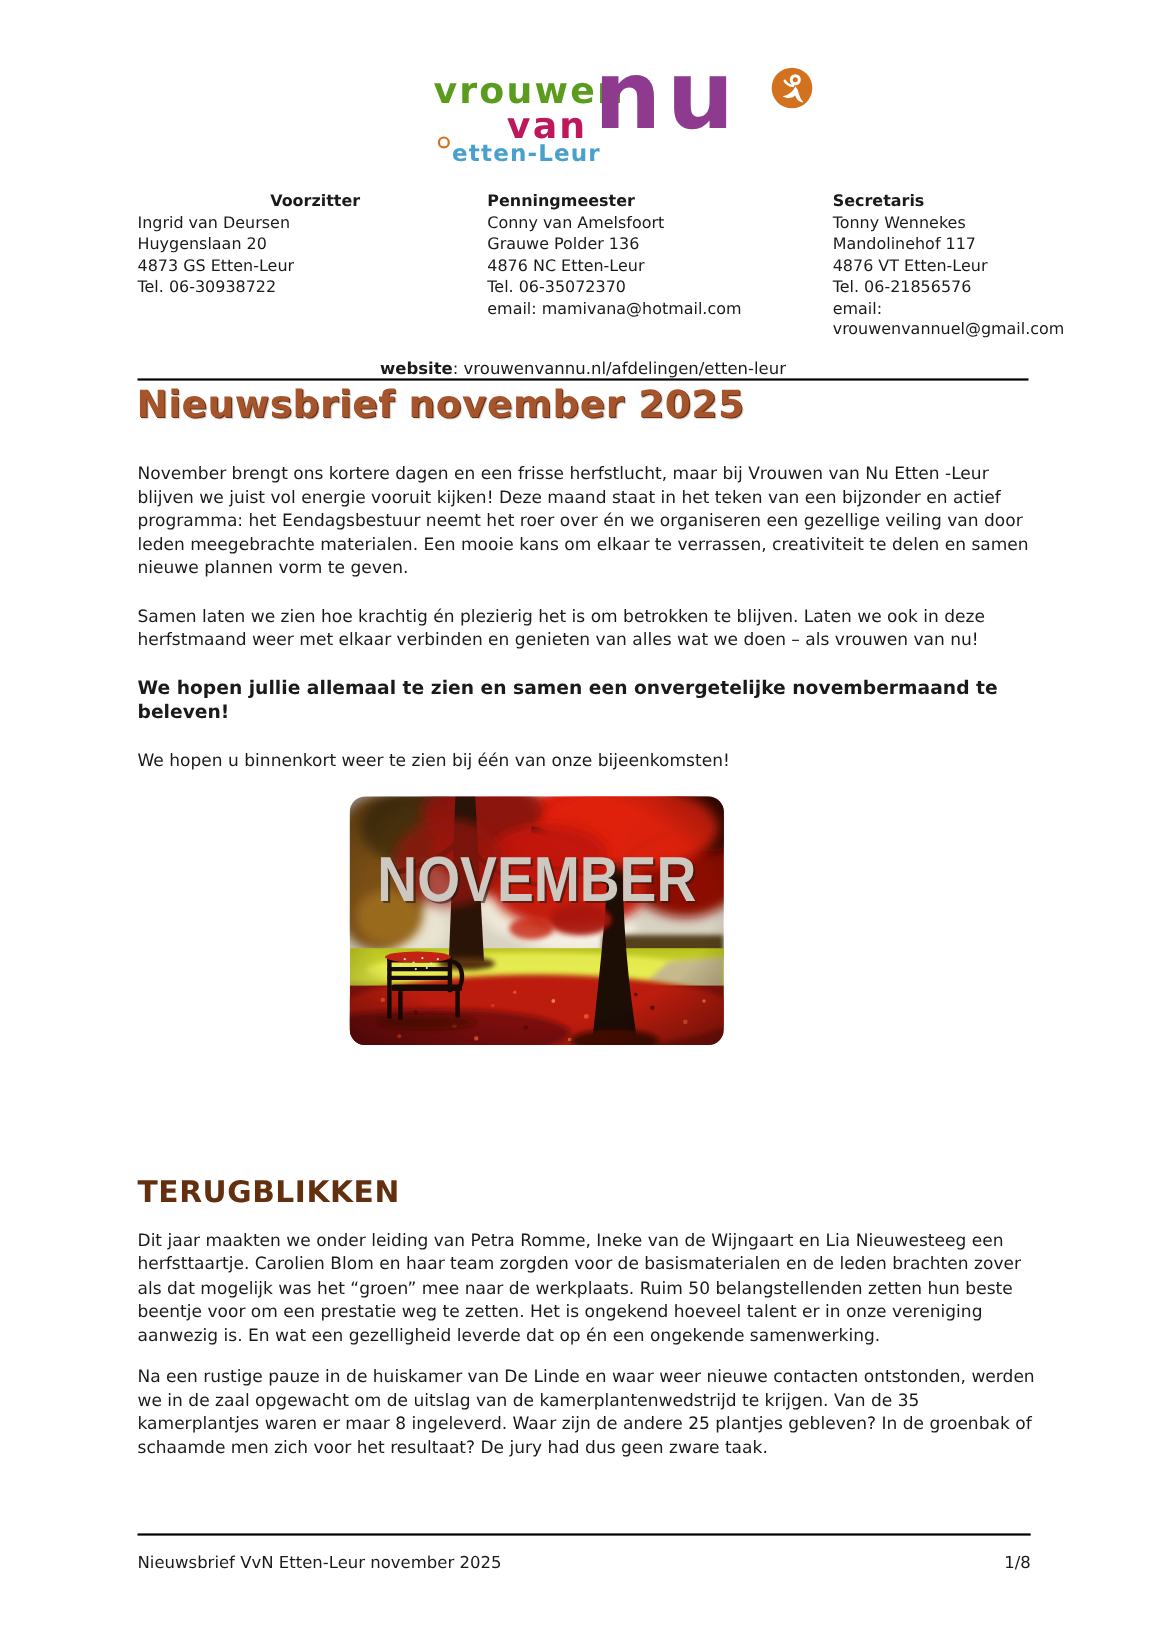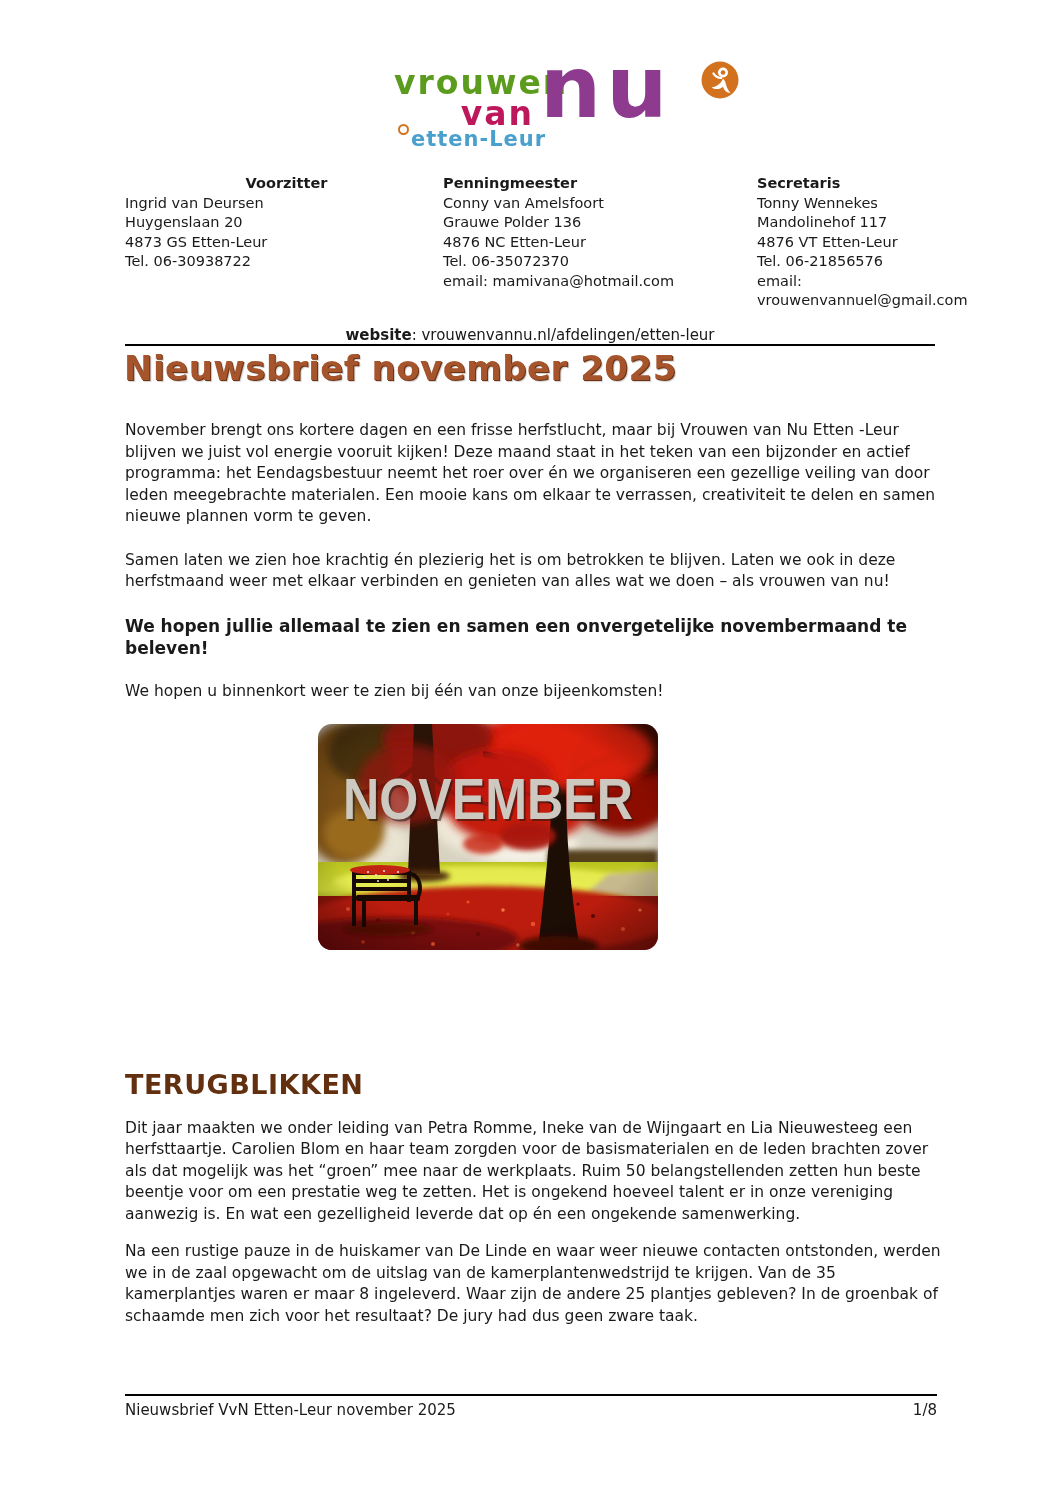--- a/index.html
+++ b/index.html
@@ -39,21 +39,21 @@
   
   .flow{position:absolute;left:125px;top:420px;width:816px;font-size:15.5px;line-height:21.5px;}
   .flow p{margin:0 0 22px 0;}
   .bold-callout{font-weight:bold;font-size:17px;line-height:22px;}
   .img-wrap{margin:12px 0 0 193px;width:340px;height:292px;}
   .section-heading{font-size:27px;font-weight:bold;color:#63300f;letter-spacing:.5px;
     margin:54px 0 18px 0;line-height:1.1;}
   .flow p.tb{margin:0 0 16px 0;}
   
   .footer{position:absolute;left:125px;top:1394px;width:812px;border-top:2.5px solid #000;
-    padding-top:5px;display:flex;justify-content:space-between;font-size:15px;}
+    padding-top:15px;display:flex;justify-content:space-between;font-size:15px;}
 </style>
 </head>
 <body>
 
 <div class="logo">
   <span class="logo-vrouwen">vrouwen</span>
   <span class="logo-van">van</span>
   <span class="logo-nu">nu</span>
   <span class="logo-place"><span class="orange-ring"></span><span>etten-Leur</span></span>
   <span class="logo-emblem">

